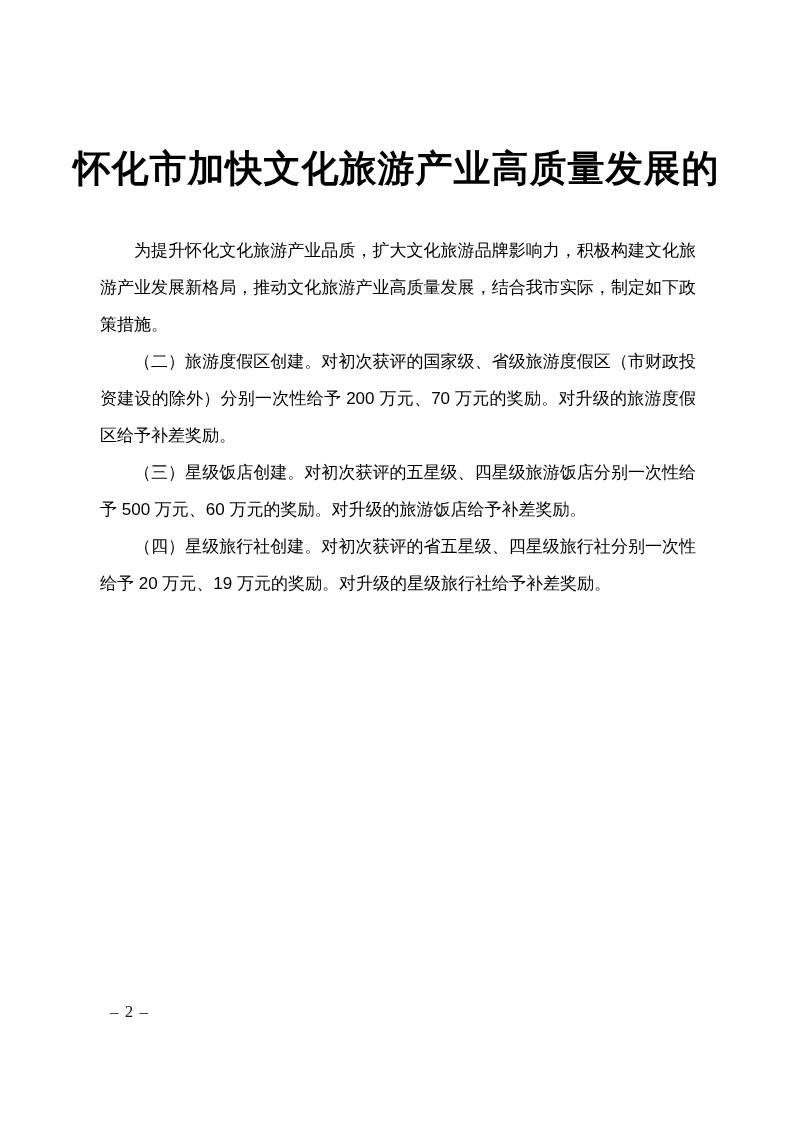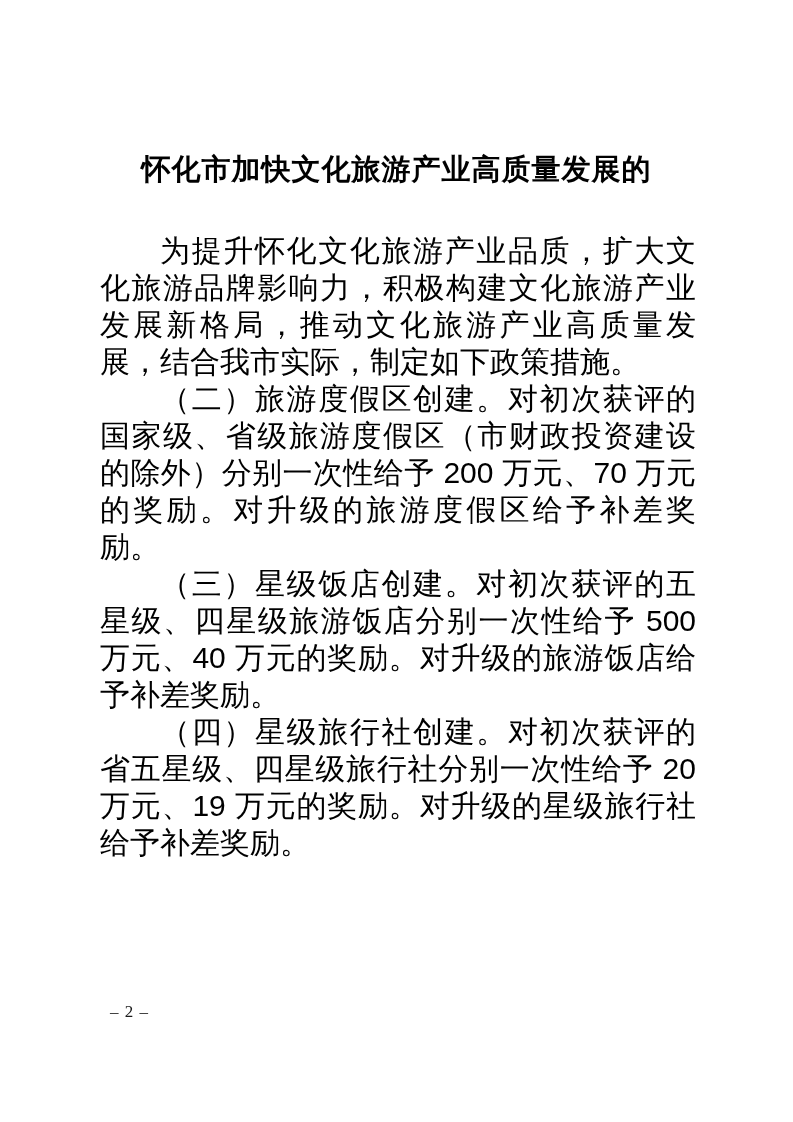--- a/index.html
+++ b/index.html
@@ -13,33 +13,33 @@
     height: 1122px;
     background: #ffffff;
     overflow: hidden;
     font-family: "Liberation Sans", "DejaVu Sans", sans-serif;
     color: #000000;
   }
   .doc-title {
     margin: 0;
     padding-top: 138px;
     text-align: center;
-    font-size: 29px;
+    font-size: 37px;
     font-weight: 700;
     line-height: 62px;
     letter-spacing: 1px;
     color: #000000;
   }
   .title-line {
     display: block;
   }
   .content {
     width: 596px;
     margin: 32px 97px 0 100px;
-    font-size: 30px;
+    font-size: 17px;
     line-height: 37px;
     text-align: justify;
     color: #000000;
   }
   .content p {
     margin: 0;
     padding: 0;
     text-indent: 2em;
   }
   .page-number {
@@ -57,19 +57,19 @@
 
 <div class="page">
 
   <h1 class="doc-title">
     <span class="title-line">怀化市加快文化旅游产业高质量发展的</span>
   </h1>
 
   <div class="content">
     <p>为提升怀化文化旅游产业品质，扩大文化旅游品牌影响力，积极构建文化旅游产业发展新格局，推动文化旅游产业高质量发展，结合我市实际，制定如下政策措施。</p>
     <p>（二）旅游度假区创建。对初次获评的国家级、省级旅游度假区（市财政投资建设的除外）分别一次性给予 200 万元、70 万元的奖励。对升级的旅游度假区给予补差奖励。</p>
-    <p>（三）星级饭店创建。对初次获评的五星级、四星级旅游饭店分别一次性给予 500 万元、40 万元的奖励。对升级的旅游饭店给予补差奖励。</p>
+    <p>（三）星级饭店创建。对初次获评的五星级、四星级旅游饭店分别一次性给予 500 万元、60 万元的奖励。对升级的旅游饭店给予补差奖励。</p>
     <p>（四）星级旅行社创建。对初次获评的省五星级、四星级旅行社分别一次性给予 20 万元、19 万元的奖励。对升级的星级旅行社给予补差奖励。</p>
   </div>
 
   <div class="page-number">– 2 –</div>
 
 </div>
 
 </body></html>

